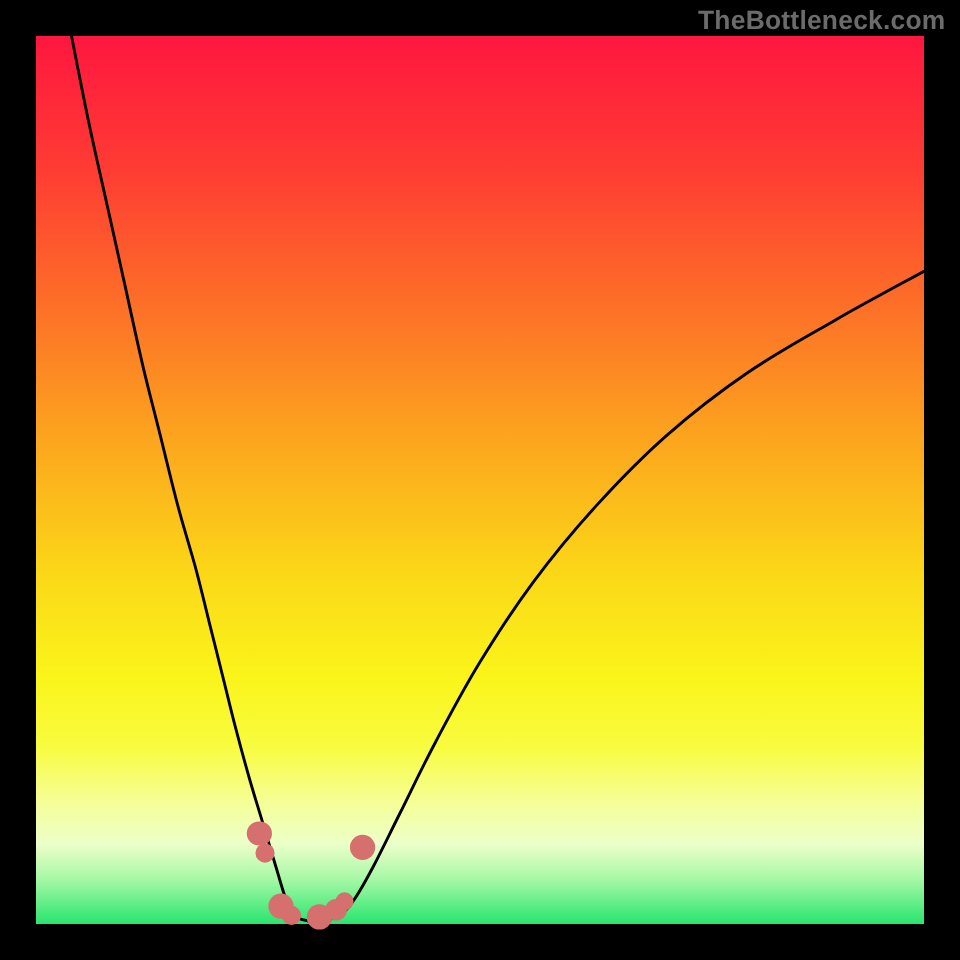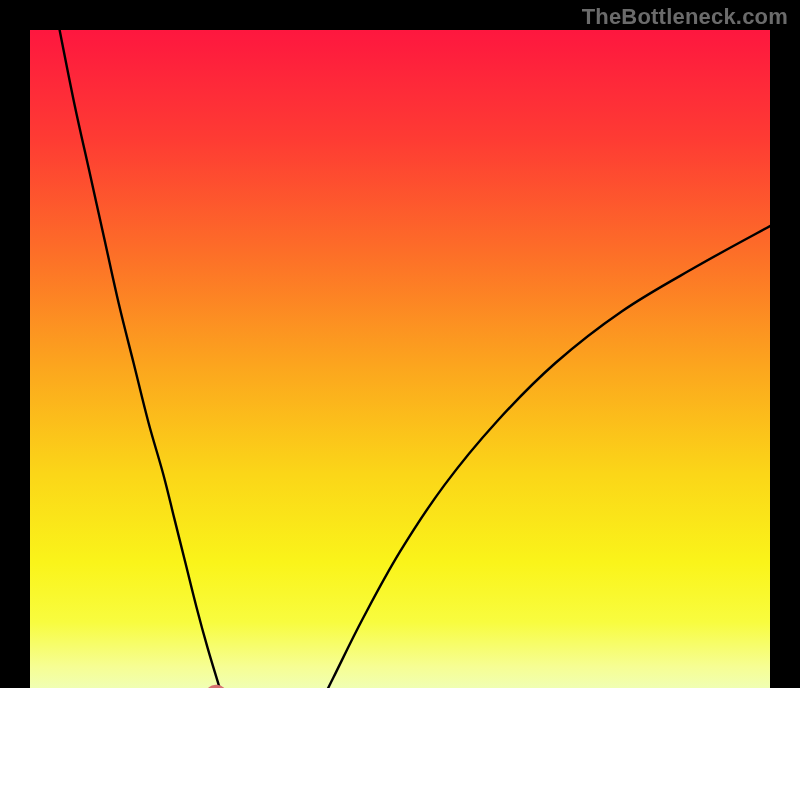--- a/index.html
+++ b/index.html
@@ -3,21 +3,21 @@
 <meta charset="utf-8">
 <style>
   body {
     margin: 0;
     padding: 0;
     background: #fff;
   }
   .canvas {
     position: relative;
     width: 800px;
-    height: 688px;
+    height: 800px;
     background: #000;
     overflow: hidden;
   }
   .plot-area {
     position: absolute;
     left: 30px;
     top: 30px;
     width: 740px;
     height: 740px;
   }

